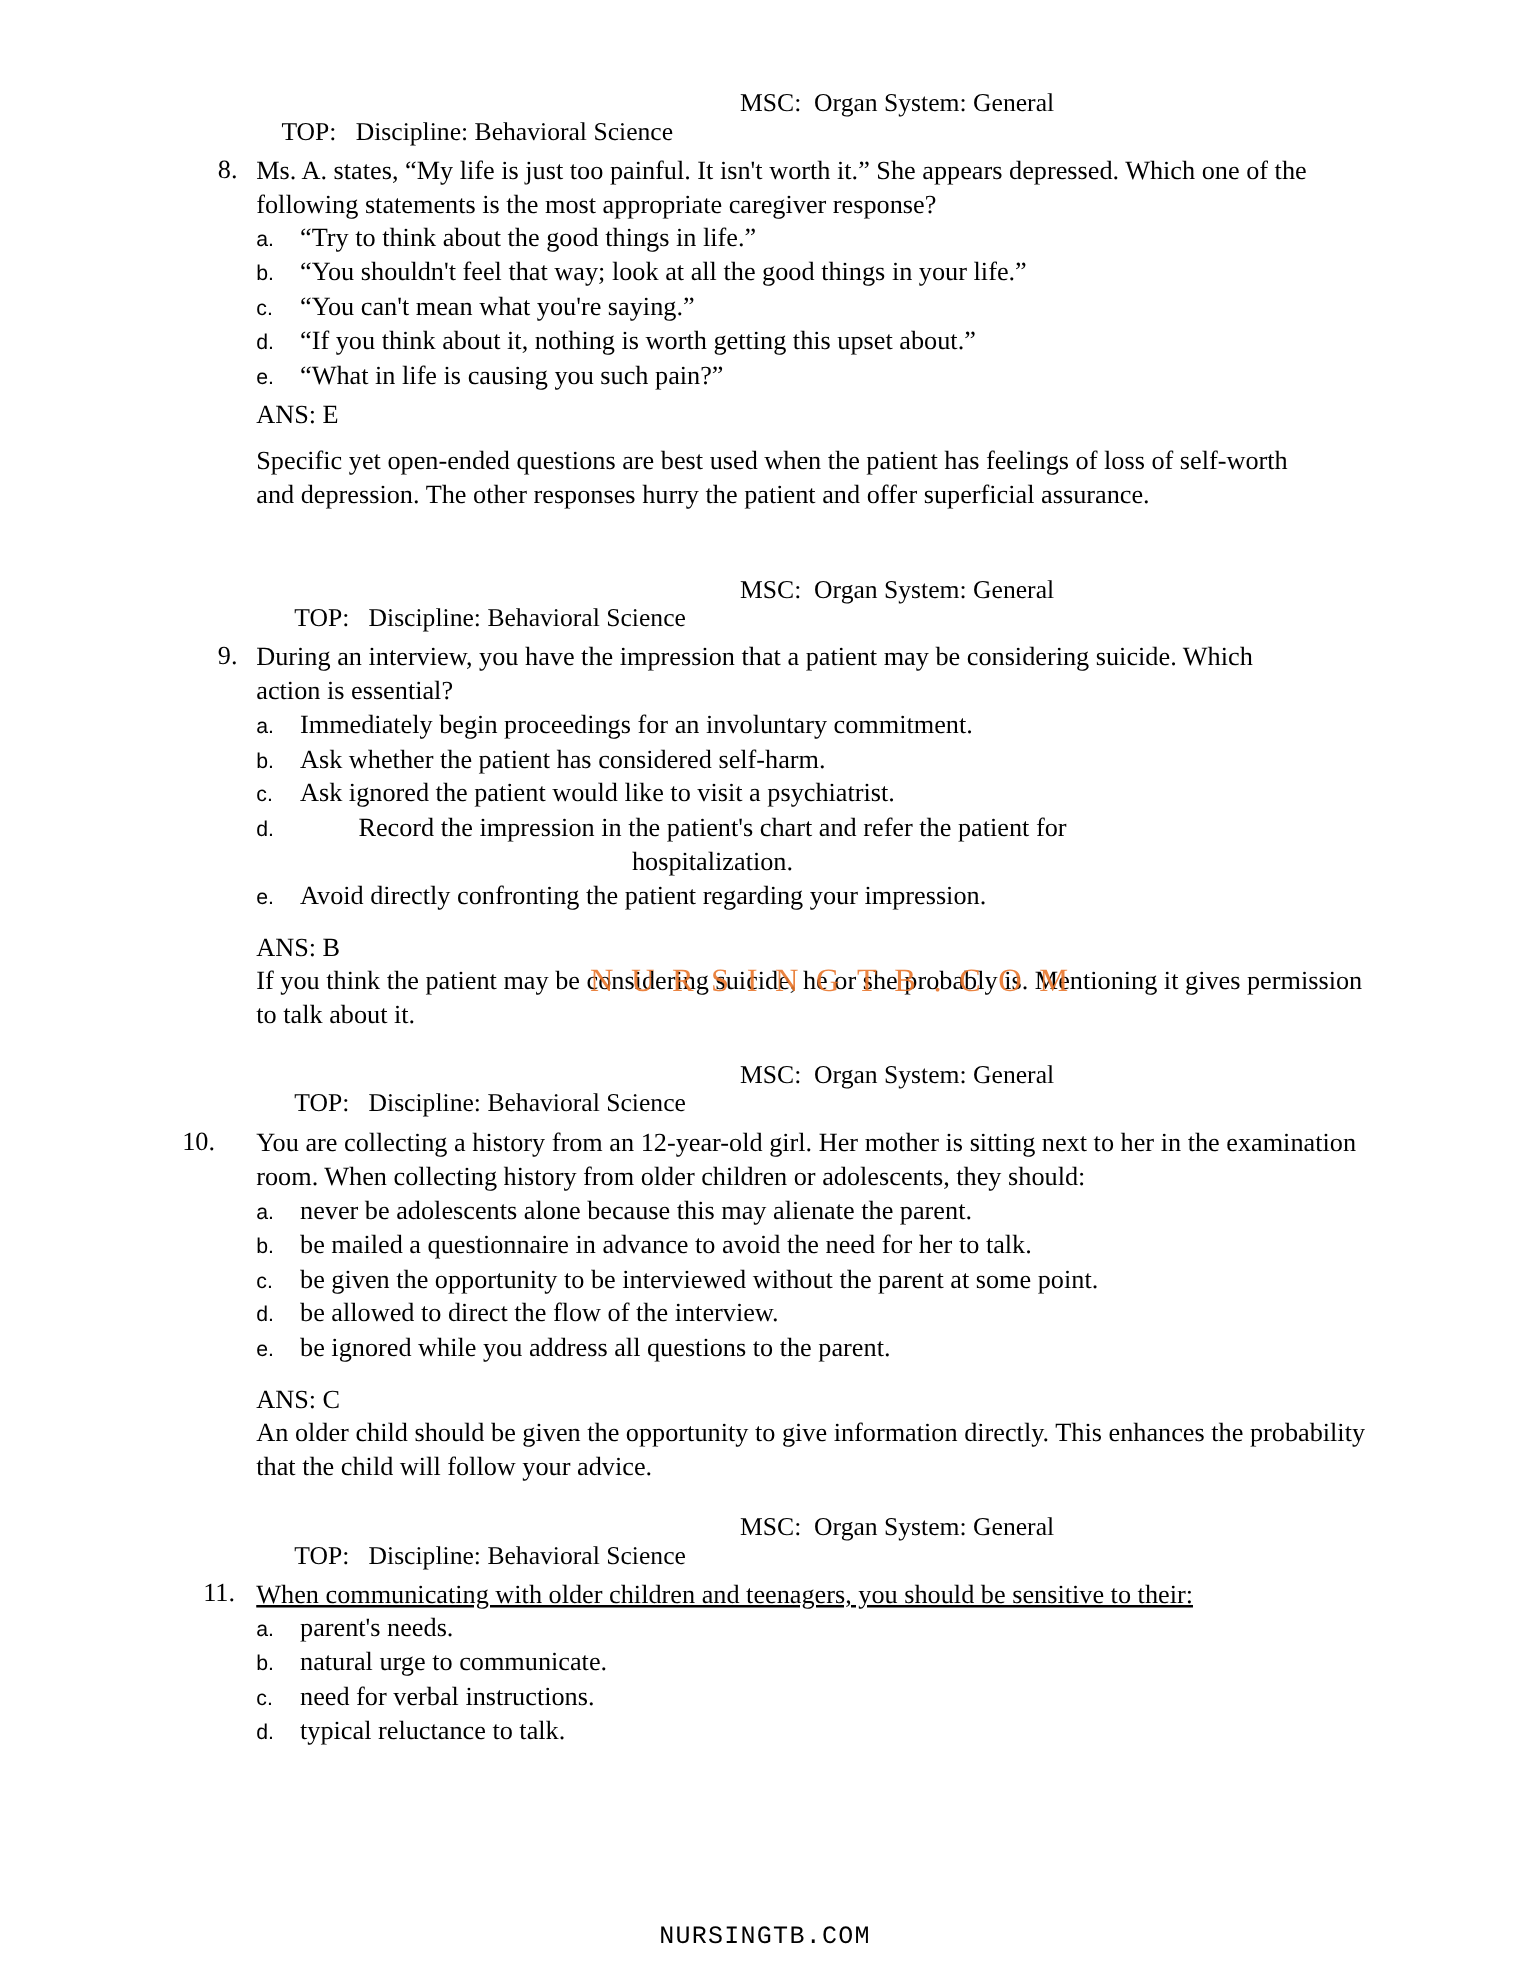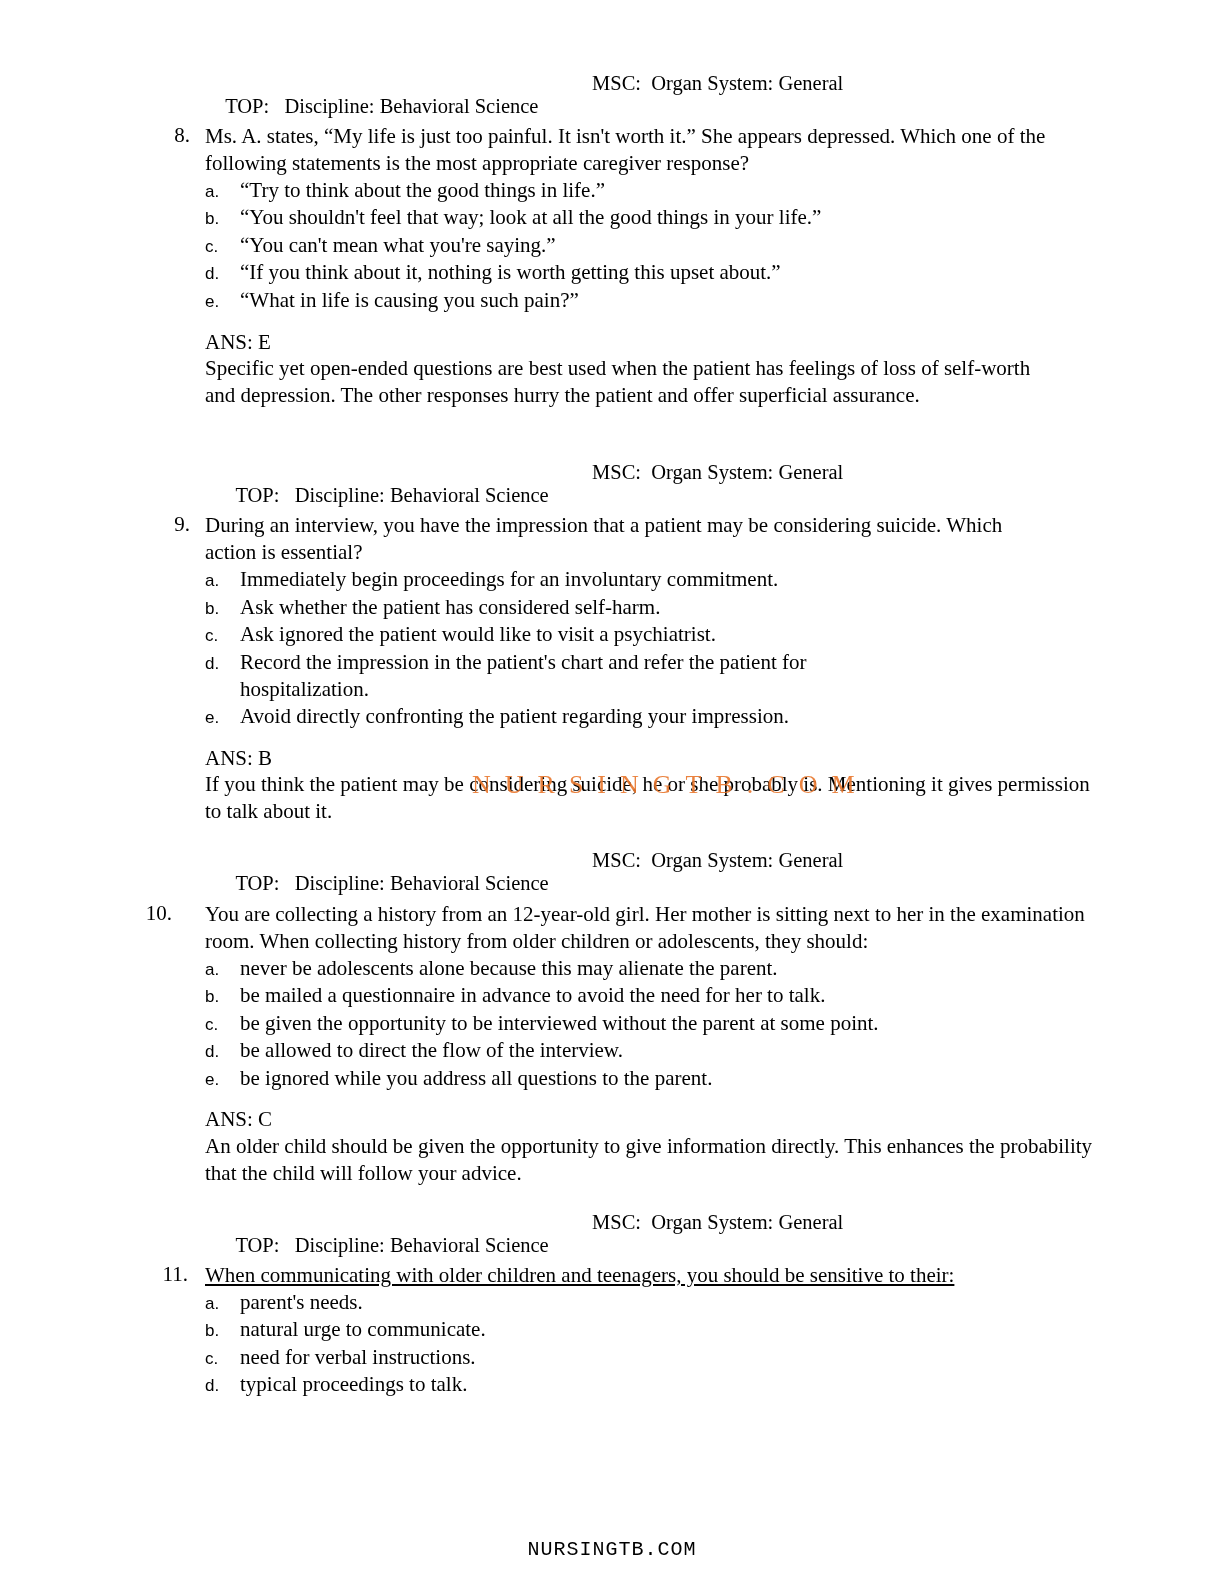--- a/index.html
+++ b/index.html
@@ -54,21 +54,21 @@
         <span class="otext">“You can't mean what you're saying.”</span>
       </div>
     <div class="opt" style="top:259px;">
         <span class="letter">d.</span>
         <span class="otext">“If you think about it, nothing is worth getting this upset about.”</span>
       </div>
     <div class="opt" style="top:287px;">
         <span class="letter">e.</span>
         <span class="otext">“What in life is causing you such pain?”</span>
       </div>
-    <div class="ans" style="top:329px;">ANS: E</div>
+    <div class="ans" style="top:318px;">ANS: E</div>
     <div class="rationale" style="top:355px; width:850px;">Specific yet open-ended questions are best used when the patient has feelings of loss of self-worth and depression. The other responses hurry the patient and offer superficial assurance.</div>
     <div class="meta" style="top:461px;">
       <span>TOP:   Discipline: Behavioral Science</span>
       <span class="msc">MSC:  Organ System: General</span>
     </div>
   </div>
 
   <div>
     <div class="qnum" style="left:150px; top:512px;">9.</div>
     <div class="qstem" style="top:512px; width:850px;">During an interview, you have the impression that a patient may be considering suicide. Which action is essential?</div>
@@ -79,21 +79,21 @@
     <div class="opt" style="top:594px;">
         <span class="letter">b.</span>
         <span class="otext">Ask whether the patient has considered self-harm.</span>
       </div>
     <div class="opt" style="top:621px;">
         <span class="letter">c.</span>
         <span class="otext">Ask ignored the patient would like to visit a psychiatrist.</span>
       </div>
     <div class="opt" style="top:649px;">
         <span class="letter">d.</span>
-        <span class="otext" style="width:660px;">Record the impression in the patient's chart and refer the patient for hospitalization.</span>
+        <span class="otext" style="width:660px;text-align:center;">Record the impression in the patient's chart and refer the patient for hospitalization.</span>
       </div>
     <div class="opt" style="top:703px;">
         <span class="letter">e.</span>
         <span class="otext">Avoid directly confronting the patient regarding your impression.</span>
       </div>
     <div class="ans" style="top:745px;">ANS: B</div>
     <div class="rationale" style="top:771px;">If you think the patient may be considering suicide, he or she probably is. Mentioning it gives permission to talk about it.</div>
     <div class="meta" style="top:849px;">
       <span>TOP:   Discipline: Behavioral Science</span>
       <span class="msc">MSC:  Organ System: General</span>
@@ -141,20 +141,20 @@
     <div class="opt" style="top:1316px;">
         <span class="letter">b.</span>
         <span class="otext">natural urge to communicate.</span>
       </div>
     <div class="opt" style="top:1344px;">
         <span class="letter">c.</span>
         <span class="otext">need for verbal instructions.</span>
       </div>
     <div class="opt" style="top:1371px;">
         <span class="letter">d.</span>
-        <span class="otext">typical proceedings to talk.</span>
+        <span class="otext">typical reluctance to talk.</span>
       </div>
   </div>
 
   <div class="watermark">NURSINGTB.COM</div>
 
   <div class="footer">NURSINGTB.COM</div>
 </div>
 
 </body></html>

